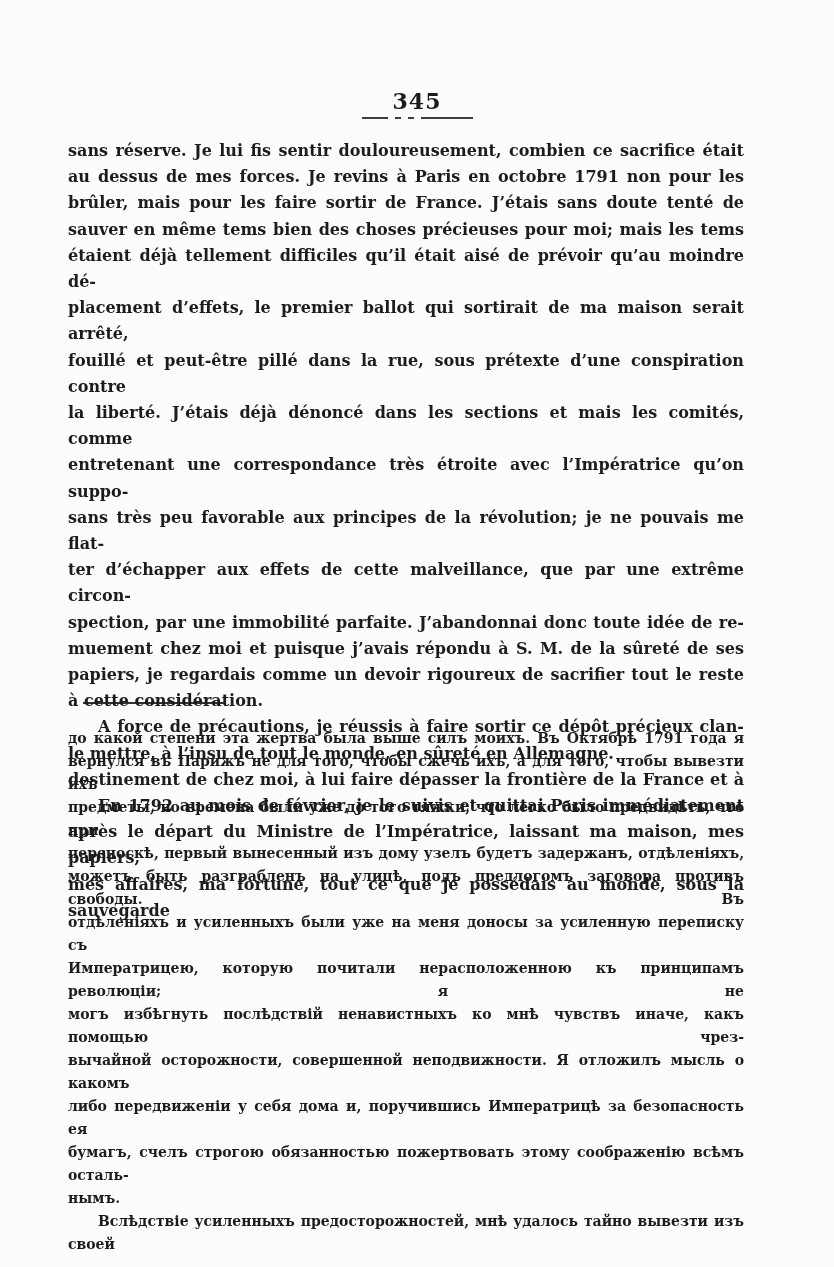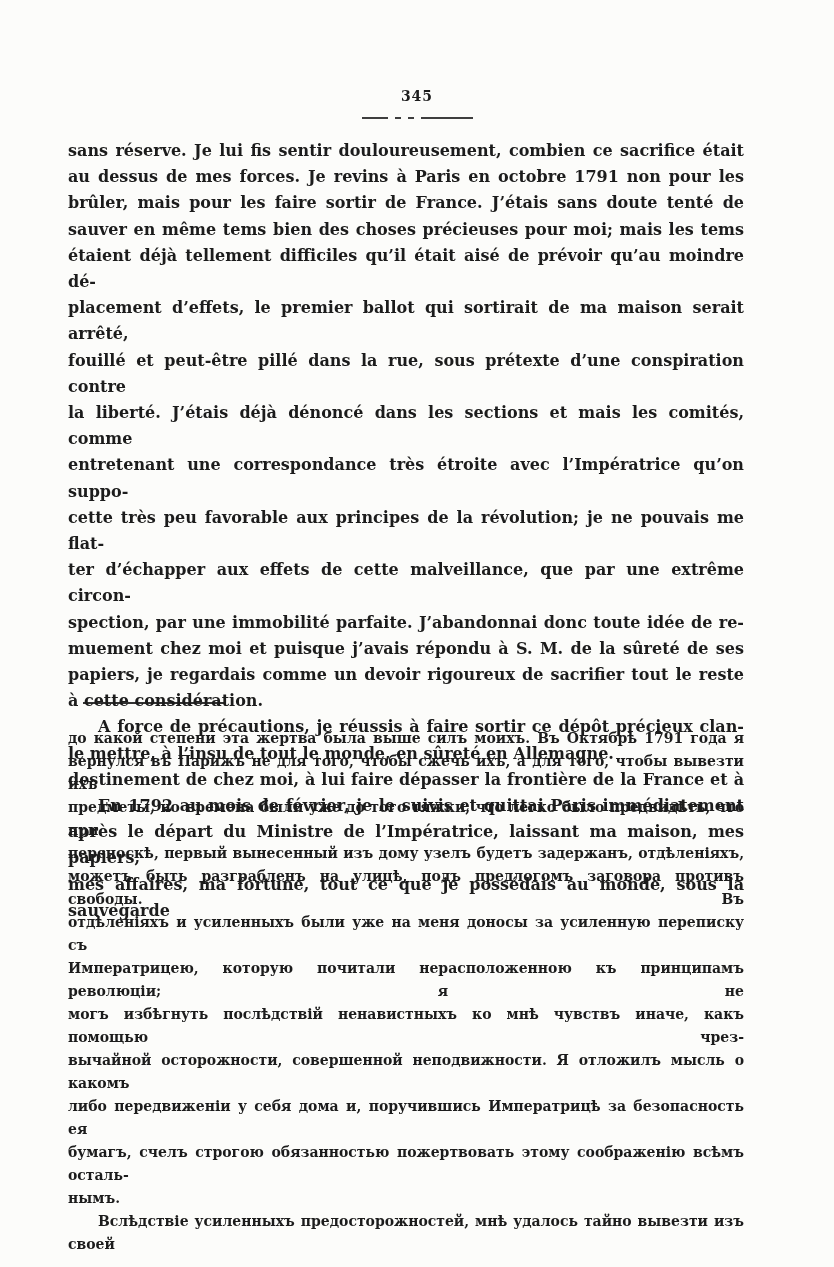--- a/index.html
+++ b/index.html
@@ -7,21 +7,21 @@
   html,body { width:834px; height:1267px; }
   body {
     background: var(--paper);
     color: var(--ink);
     font-family: "DejaVu Serif", "Liberation Serif", serif;
     position: relative;
     overflow: hidden;
   }
   .page-number {
     position:absolute; top:88px; left:0; width:834px;
-    text-align:center; font-weight:bold; font-size:14px;
+    text-align:center; font-weight:bold; font-size:22px;
     letter-spacing:1px;
   }
   .number-rule {
     position:absolute; top:117px; left:0; width:834px;
     display:flex; justify-content:center; align-items:center; gap:7px;
   }
   .number-rule i { display:block; height:2px; background:var(--ink); opacity:.85; }
   .number-rule .d1 { width:26px; }
   .number-rule .d2 { width:6px; }
   .number-rule .d3 { width:6px; }
@@ -59,21 +59,21 @@
 <div class="text-block french">
     <div class="line">sans réserve.  Je lui fis sentir douloureusement, combien ce sacrifice était</div>
     <div class="line">au dessus de mes forces.  Je revins à Paris en octobre 1791 non pour les</div>
     <div class="line">brûler, mais pour les faire sortir de France.  J’étais sans doute tenté de</div>
     <div class="line">sauver en même tems bien des choses précieuses pour moi; mais les tems</div>
     <div class="line">étaient déjà tellement difficiles qu’il était aisé de prévoir qu’au moindre dé-</div>
     <div class="line">placement d’effets, le premier ballot qui sortirait de ma maison serait arrêté,</div>
     <div class="line">fouillé et peut-être pillé dans la rue, sous prétexte d’une conspiration contre</div>
     <div class="line">la liberté.  J’étais déjà dénoncé dans les sections et mais les comités, comme</div>
     <div class="line">entretenant une correspondance très étroite avec l’Impératrice qu’on suppo-</div>
-    <div class="line">cette très peu favorable aux principes de la révolution; je ne pouvais me flat-</div>
+    <div class="line">sans très peu favorable aux principes de la révolution; je ne pouvais me flat-</div>
     <div class="line">ter d’échapper aux effets de cette malveillance, que par une extrême circon-</div>
     <div class="line">spection, par une immobilité parfaite.  J’abandonnai donc toute idée de re-</div>
     <div class="line">muement chez moi et puisque j’avais répondu à S. M. de la sûreté de ses</div>
     <div class="line">papiers, je regardais comme un devoir rigoureux de sacrifier tout le reste</div>
     <div class="line last">à cette considération.</div>
     <div class="line indent">A force de précautions, je réussis à faire sortir ce dépôt précieux clan-</div>
     <div class="line last">le mettre, à l’insu de tout le monde, en sûreté en Allemagne.</div>
     <div class="line">destinement de chez moi, à lui faire dépasser la frontière de la France et à</div>
     <div class="line indent">En 1792 au mois de février, je le suivis et quittai Paris immédiatement</div>
     <div class="line">après le départ du Ministre de l’Impératrice, laissant ma maison, mes papiers,</div>

